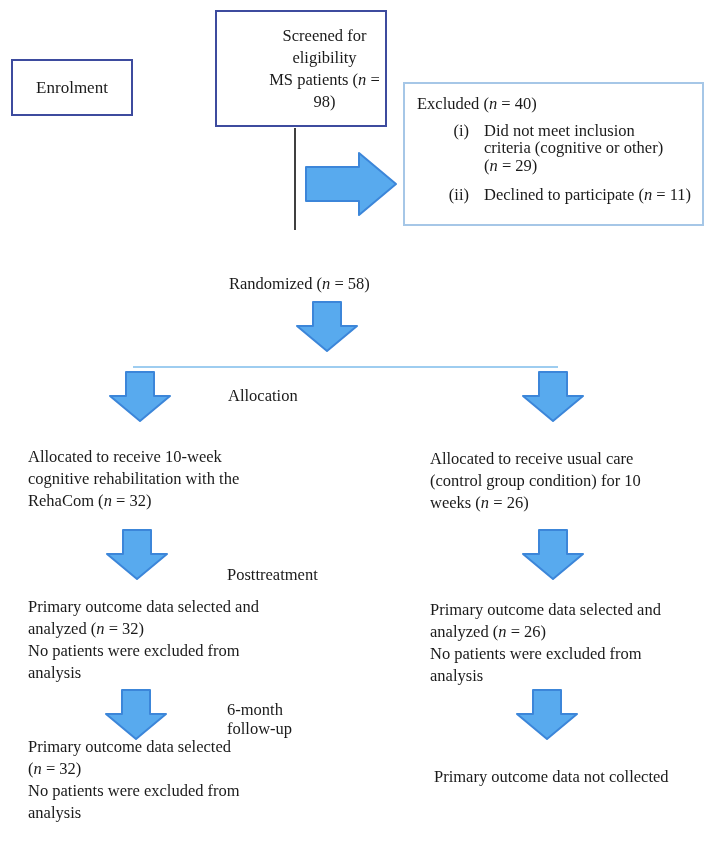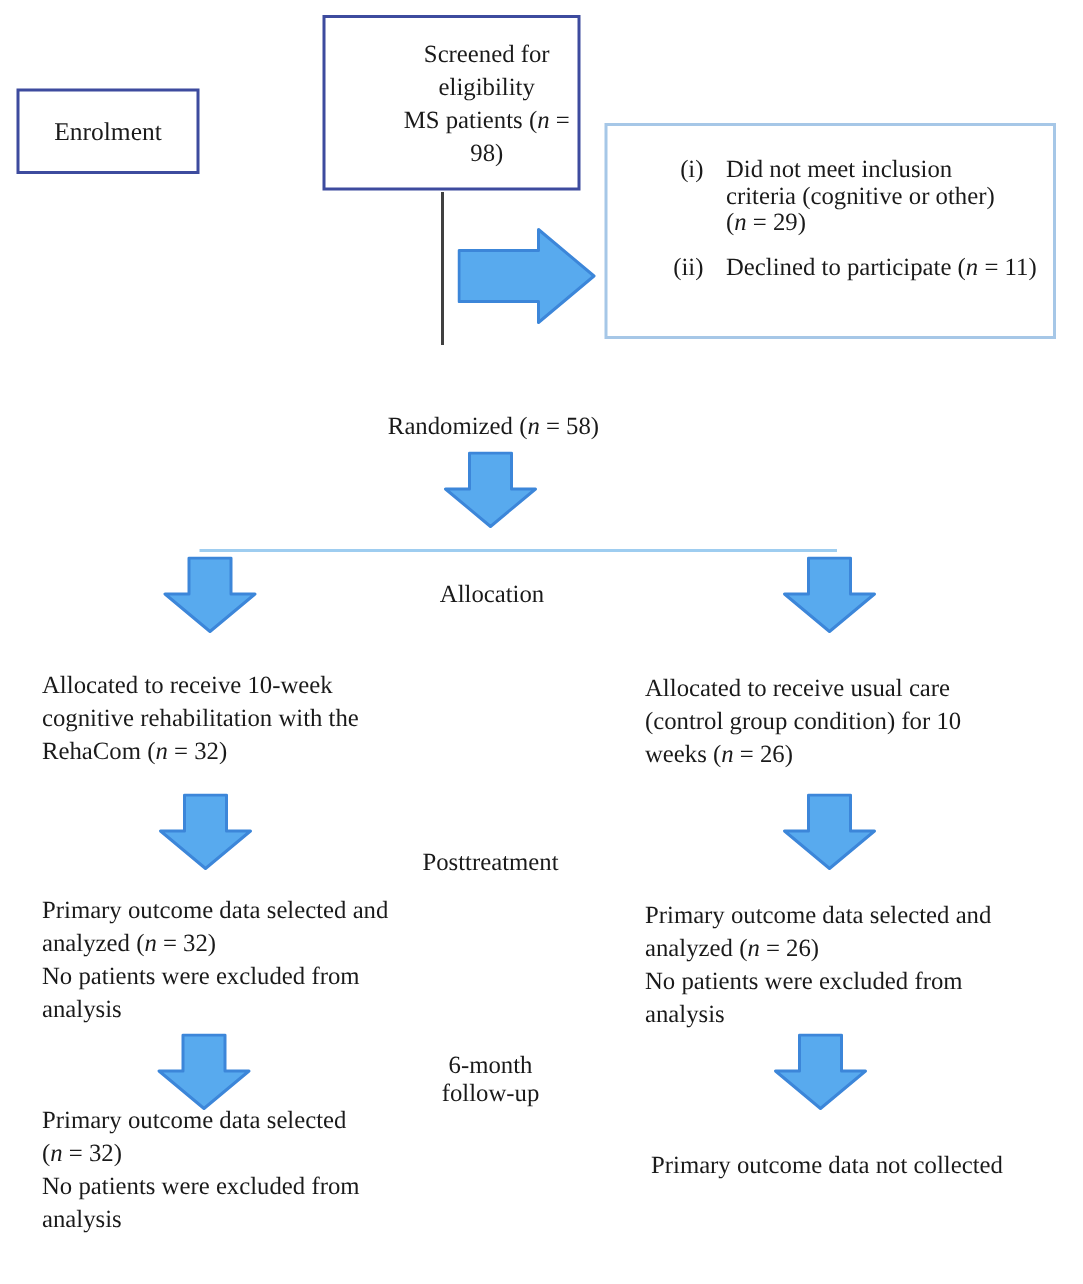--- a/index.html
+++ b/index.html
@@ -32,21 +32,21 @@
   .excluded-box {
     left:403px; top:82px; width:301px; height:144px;
     line-height:17.5px; padding:11px 8px 0 12px;
   }
   .excl-item { display:flex; }
   .excl-item-1 { margin-top:9px; }
   .excl-item-2 { margin-top:12px; }
   .excl-marker { width:52px; text-align:right; flex-shrink:0; }
   .excl-text { margin-left:15px; }
 
-  .center-label { text-align:center; }
+  .center-label { text-align:left; }
   .randomized-label { left:229px; top:273px; width:200px; }
   .allocation-label { left:228px; top:385px; width:200px; }
   .posttreatment-label { left:227px; top:564px; width:200px; }
   .followup-label { left:227px; top:700px; width:200px; line-height:19px; }
 
   .divider { left:133px; top:366px; width:425px; height:2px; background:var(--divider); }
 
   .text-block { }
   .alloc-left  { left:28px;  top:446px; width:245px; }
   .alloc-right { left:430px; top:448px; width:255px; }
@@ -83,20 +83,21 @@
     <span>Screened for eligibility<br>MS patients (<i>n</i> = 98)</span>
   </div>
 
   <div class="abs v-connector"></div>
 
   <svg class="abs arrow-right ar-excl" viewBox="0 0 93 66">
     <polygon points="1,16 54,16 54,2 91,33 54,64 54,50 1,50"></polygon>
   </svg>
 
   <div class="abs box box-light excluded-box">
+    <div>Excluded (<i>n</i> = 40)</div>
     <div class="excl-item excl-item-1">
       <span class="excl-marker">(i)</span>
       <span class="excl-text">Did not meet inclusion<br>criteria (cognitive or other)<br>(<i>n</i> = 29)</span>
     </div>
     <div class="excl-item excl-item-2">
       <span class="excl-marker">(ii)</span>
       <span class="excl-text">Declined to participate (<i>n</i> = 11)</span>
     </div>
   </div>
 

